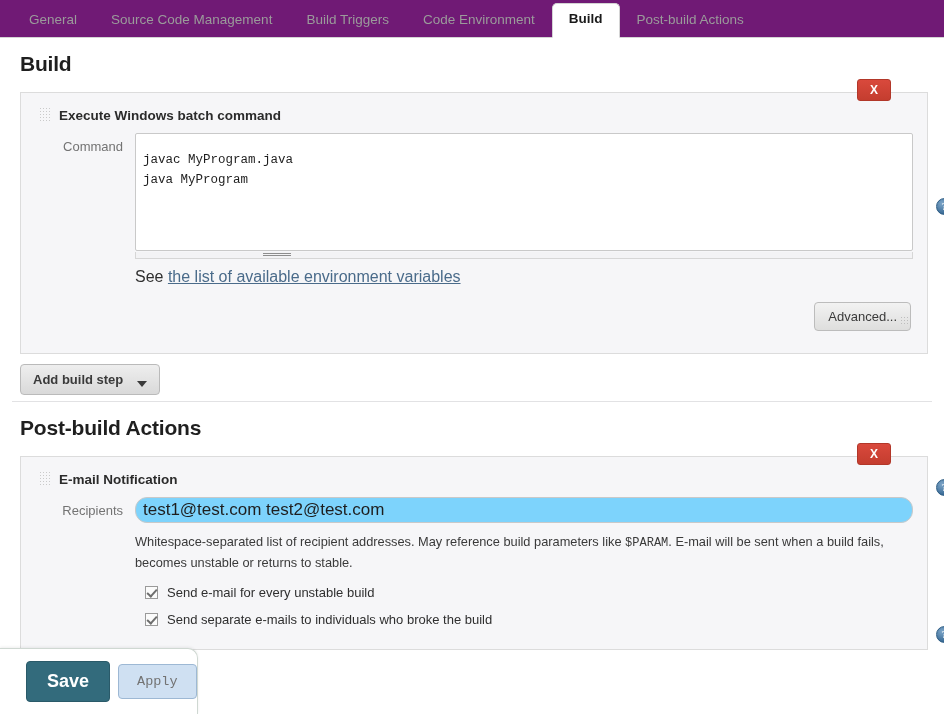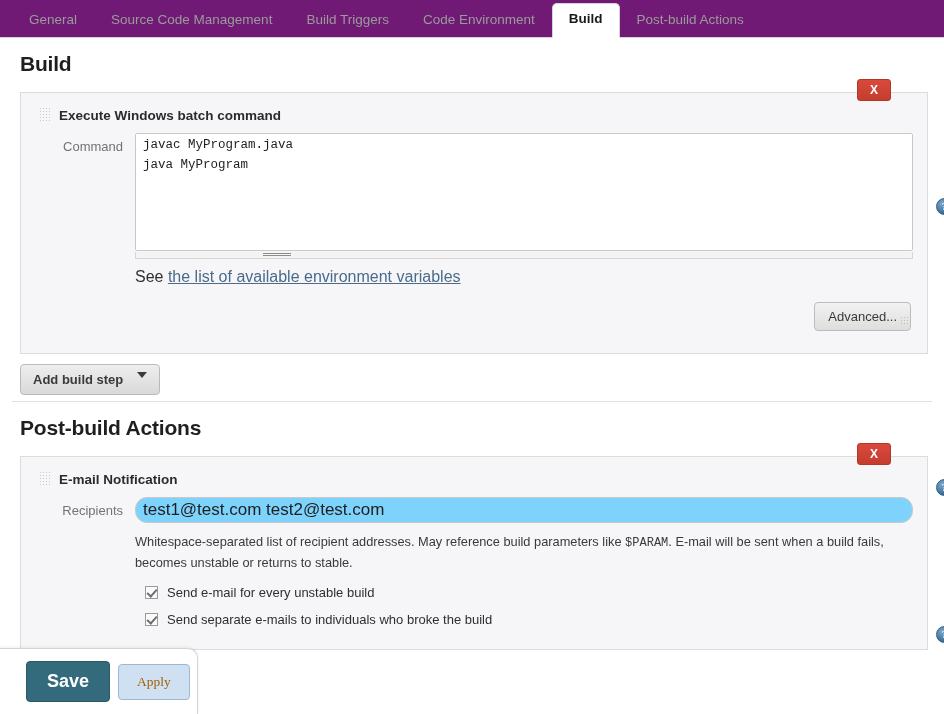--- a/index.html
+++ b/index.html
@@ -154,21 +154,21 @@
 
   .cmd-textarea {
     width: 100%;
     height: 118px;
     border: 1px solid #c9c9c9;
     border-radius: 2px;
     background: #ffffff;
     font-family: "Liberation Mono", monospace;
     font-size: 12.5px;
     color: #1e1e1e;
-    padding: 1px 7px;
+    padding: 16px 7px;
     resize: none;
     outline: none;
     line-height: 20px;
     display: block;
   }
   .resize-grip {
     position: absolute;
     right: 3px; bottom: 5px;
     width: 10px; height: 10px;
     background-image: radial-gradient(#bdbdbd 40%, transparent 42%);
@@ -221,21 +221,21 @@
   .btn-addstep {
     background: linear-gradient(#eeeeee, #d9d9d9);
     border: 1px solid #bababa;
     border-radius: 4px;
     padding: 7px 12px;
     font-size: 13px;
     font-weight: bold;
     color: #3a3a3a;
     cursor: pointer;
     display: inline-flex;
-    align-items: flex-start;
+    align-items: flex-end;
     gap: 14px;
     font-family: "Liberation Sans", sans-serif;
   }
   .caret {
     width: 0; height: 0;
     border-left: 5px solid transparent;
     border-right: 5px solid transparent;
     border-top: 6px solid #3a3a3a;
   }
 
@@ -314,25 +314,25 @@
     font-weight: bold;
     font-size: 18px;
     padding: 9px 20px;
     cursor: pointer;
     font-family: "Liberation Sans", sans-serif;
   }
   .btn-apply {
     background: #cfe0f2;
     border: 1px solid #9db8d4;
     border-radius: 4px;
-    color: #a16207;
+    color: #737373;
     font-size: 13.5px;
     padding: 9px 18px;
     cursor: pointer;
-    font-family: Liberation Serif, serif;
+    font-family: Liberation Mono, monospace;
   }
   .ghost-text {
     position: absolute;
     left: 96px; bottom: 26px;
     font-size: 13px;
     color: #b9b9b9;
     z-index: 1;
   }
 </style>
 </head>

